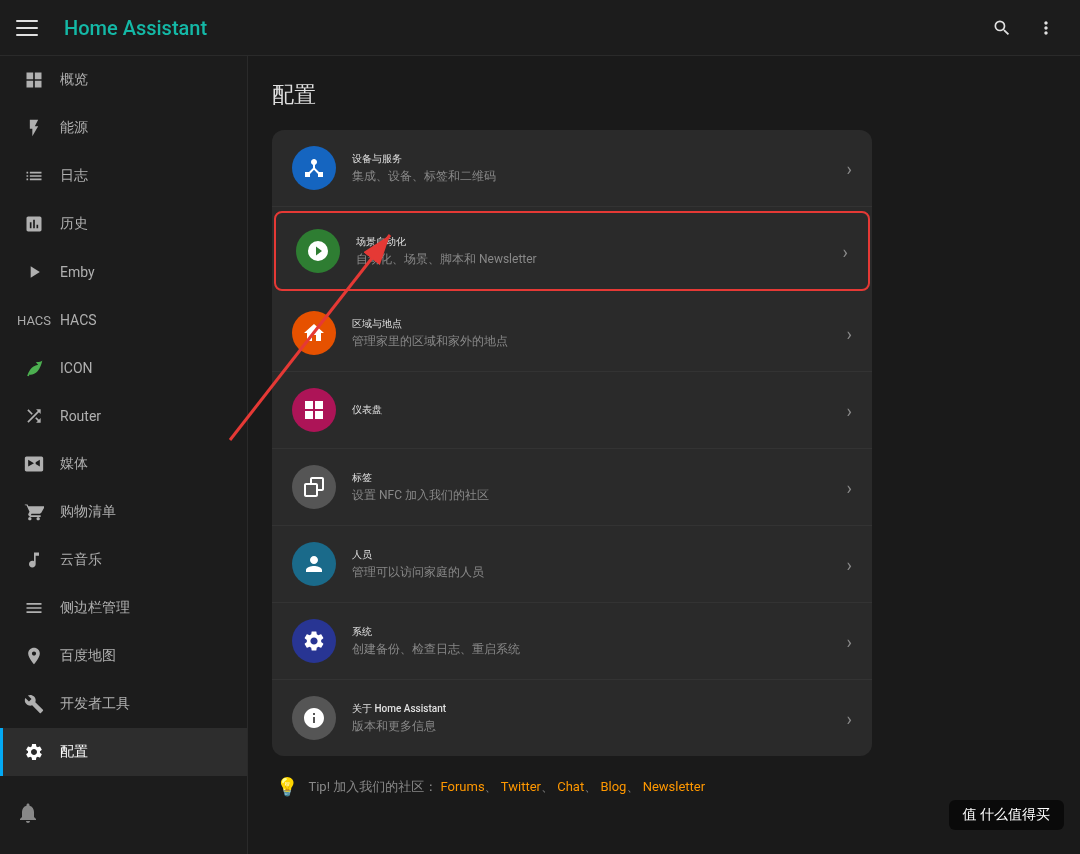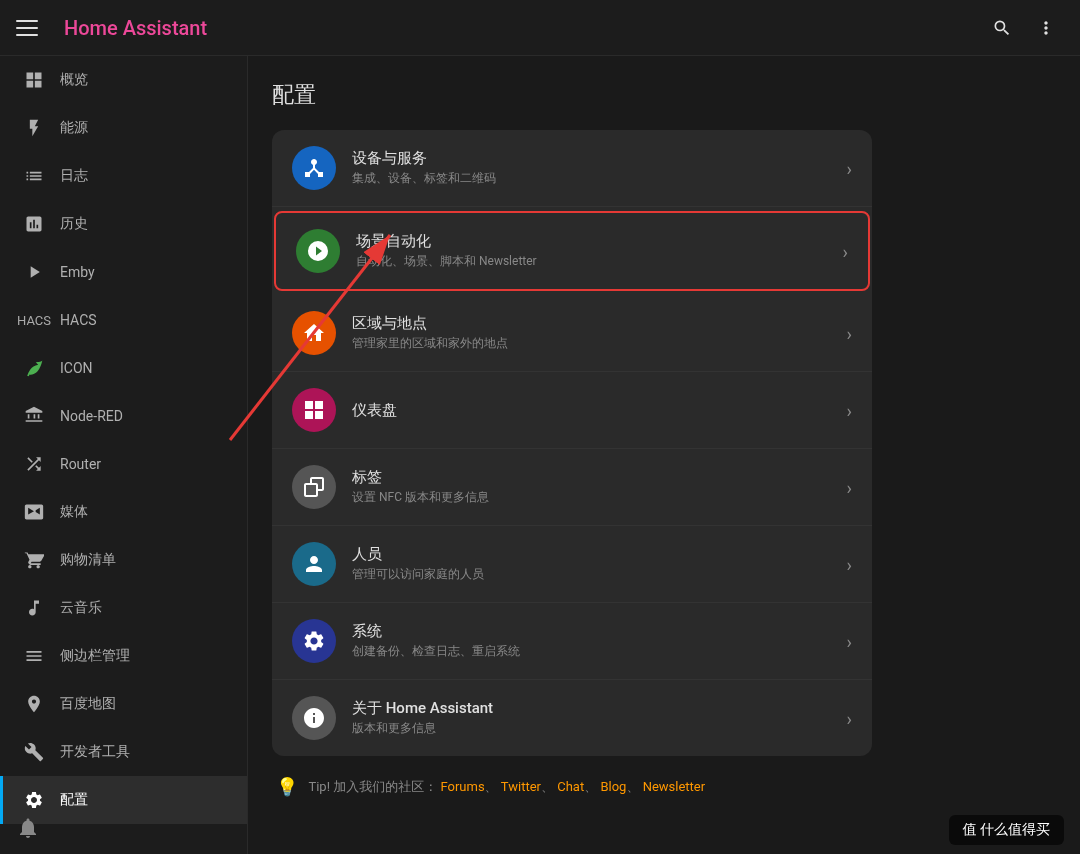--- a/index.html
+++ b/index.html
@@ -37,21 +37,21 @@
     .header-menu-icon span {
       display: block;
       width: 22px;
       height: 2px;
       background: #e0e0e0;
       border-radius: 1px;
     }
     .header-title {
       font-size: 20px;
       font-weight: 500;
-      color: #ec4899;
+      color: #14b8a6;
       margin-left: 12px;
       flex: 1;
     }
     .header-actions {
       display: flex;
       gap: 8px;
     }
     .header-action-btn {
       width: 36px;
       height: 36px;
@@ -188,21 +188,21 @@
     .icon-pink { background: #ad1457; }
     .icon-gray { background: #555; }
     .icon-teal { background: #1a6a8a; }
     .icon-darkblue { background: #283593; }
 
     .config-text {
       flex: 1;
       margin-left: 16px;
     }
     .config-title {
-      font-size: 15px;
+      font-size: 10px;
       font-weight: 500;
       color: #e0e0e0;
     }
     .config-subtitle {
       font-size: 12px;
       color: #888;
       margin-top: 2px;
     }
     .config-chevron {
       color: #888;
@@ -229,21 +229,21 @@
       left: 0;
       width: 1080px;
       height: 854px;
       pointer-events: none;
       z-index: 100;
     }
 
     
     .bottom-bar {
       position: fixed;
-      bottom: 0;
+      bottom: 15px;
       left: 0;
       width: 1080px;
       height: 48px;
       display: flex;
       align-items: center;
       justify-content: space-between;
       padding: 0 16px;
       background: transparent;
       pointer-events: none;
       z-index: 50;
@@ -340,28 +340,20 @@
       <div class="sidebar-icon">
         <svg width="20" height="20" viewBox="0 0 24 24" fill="#4caf50">
             <path d="M17 8C8 10 5.9 16.17 3.82 21.34L5.71 22l1-2.3A4.49 4.49 0 0 0 8 20C19 20 22 3 22 3c-1 2-8 2-8 2"></path>
           </svg>
       </div>
       <span class="sidebar-label">ICON</span>
     </div>
     <div class="sidebar-item">
       <div class="sidebar-icon">
         <svg width="20" height="20" viewBox="0 0 24 24" fill="currentColor">
-            <path d="M6.5 10h-2v5h2v-5zm7 0h-2v5h2v-5zm8.5 7H2v2h20v-2zm-3.5-7h-2v5h2v-5zM11.99 1L2 6v2h20V6l-10.01-5z"></path>
-          </svg>
-      </div>
-      <span class="sidebar-label">Node-RED</span>
-    </div>
-    <div class="sidebar-item">
-      <div class="sidebar-icon">
-        <svg width="20" height="20" viewBox="0 0 24 24" fill="currentColor">
             <path d="M10.59 9.17L5.41 4 4 5.41l5.17 5.17 1.42-1.41zM14.5 4l2.04 2.04L4 18.59 5.41 20 17.96 7.46 20 9.5V4h-5.5zm.33 9.41l-1.41 1.41 3.13 3.13L14.5 20H20v-5.5l-2.04 2.04-3.13-3.13z"></path>
           </svg>
       </div>
       <span class="sidebar-label">Router</span>
     </div>
     <div class="sidebar-item">
       <div class="sidebar-icon">
         <svg width="20" height="20" viewBox="0 0 24 24" fill="currentColor">
             <path d="M21 3H3c-1.1 0-2 .9-2 2v14c0 1.1.9 2 2 2h18c1.1 0 2-.9 2-2V5c0-1.1-.9-2-2-2zm-9 8l-7 4V7l7 4zm7 4l-5-2.86V9.86L19 7v8z"></path>
           </svg>
@@ -475,21 +467,21 @@
       </div>
 
       <div class="config-item">
         <div class="config-icon icon-gray">
           <svg width="24" height="24" viewBox="0 0 24 24" fill="white">
               <path d="M20 2H10c-1.1 0-2 .9-2 2v4H4c-1.1 0-2 .9-2 2v10c0 1.1.9 2 2 2h10c1.1 0 2-.9 2-2v-4h4c1.1 0 2-.9 2-2V4c0-1.1-.9-2-2-2zM4 20V10h10v10H4zm16-6h-4v-4c0-1.1-.9-2-2-2h-4V4h10v10z"></path>
             </svg>
         </div>
         <div class="config-text">
           <div class="config-title">标签</div>
-          <div class="config-subtitle">设置 NFC 版本和更多信息</div>
+          <div class="config-subtitle">设置 NFC 加入我们的社区</div>
         </div>
         <div class="config-chevron">›</div>
       </div>
 
       <div class="config-item">
         <div class="config-icon icon-teal">
           <svg width="24" height="24" viewBox="0 0 24 24" fill="white">
               <path d="M12 12c2.21 0 4-1.79 4-4s-1.79-4-4-4-4 1.79-4 4 1.79 4 4 4zm0 2c-2.67 0-8 1.34-8 4v2h16v-2c0-2.66-5.33-4-8-4z"></path>
             </svg>
         </div>

